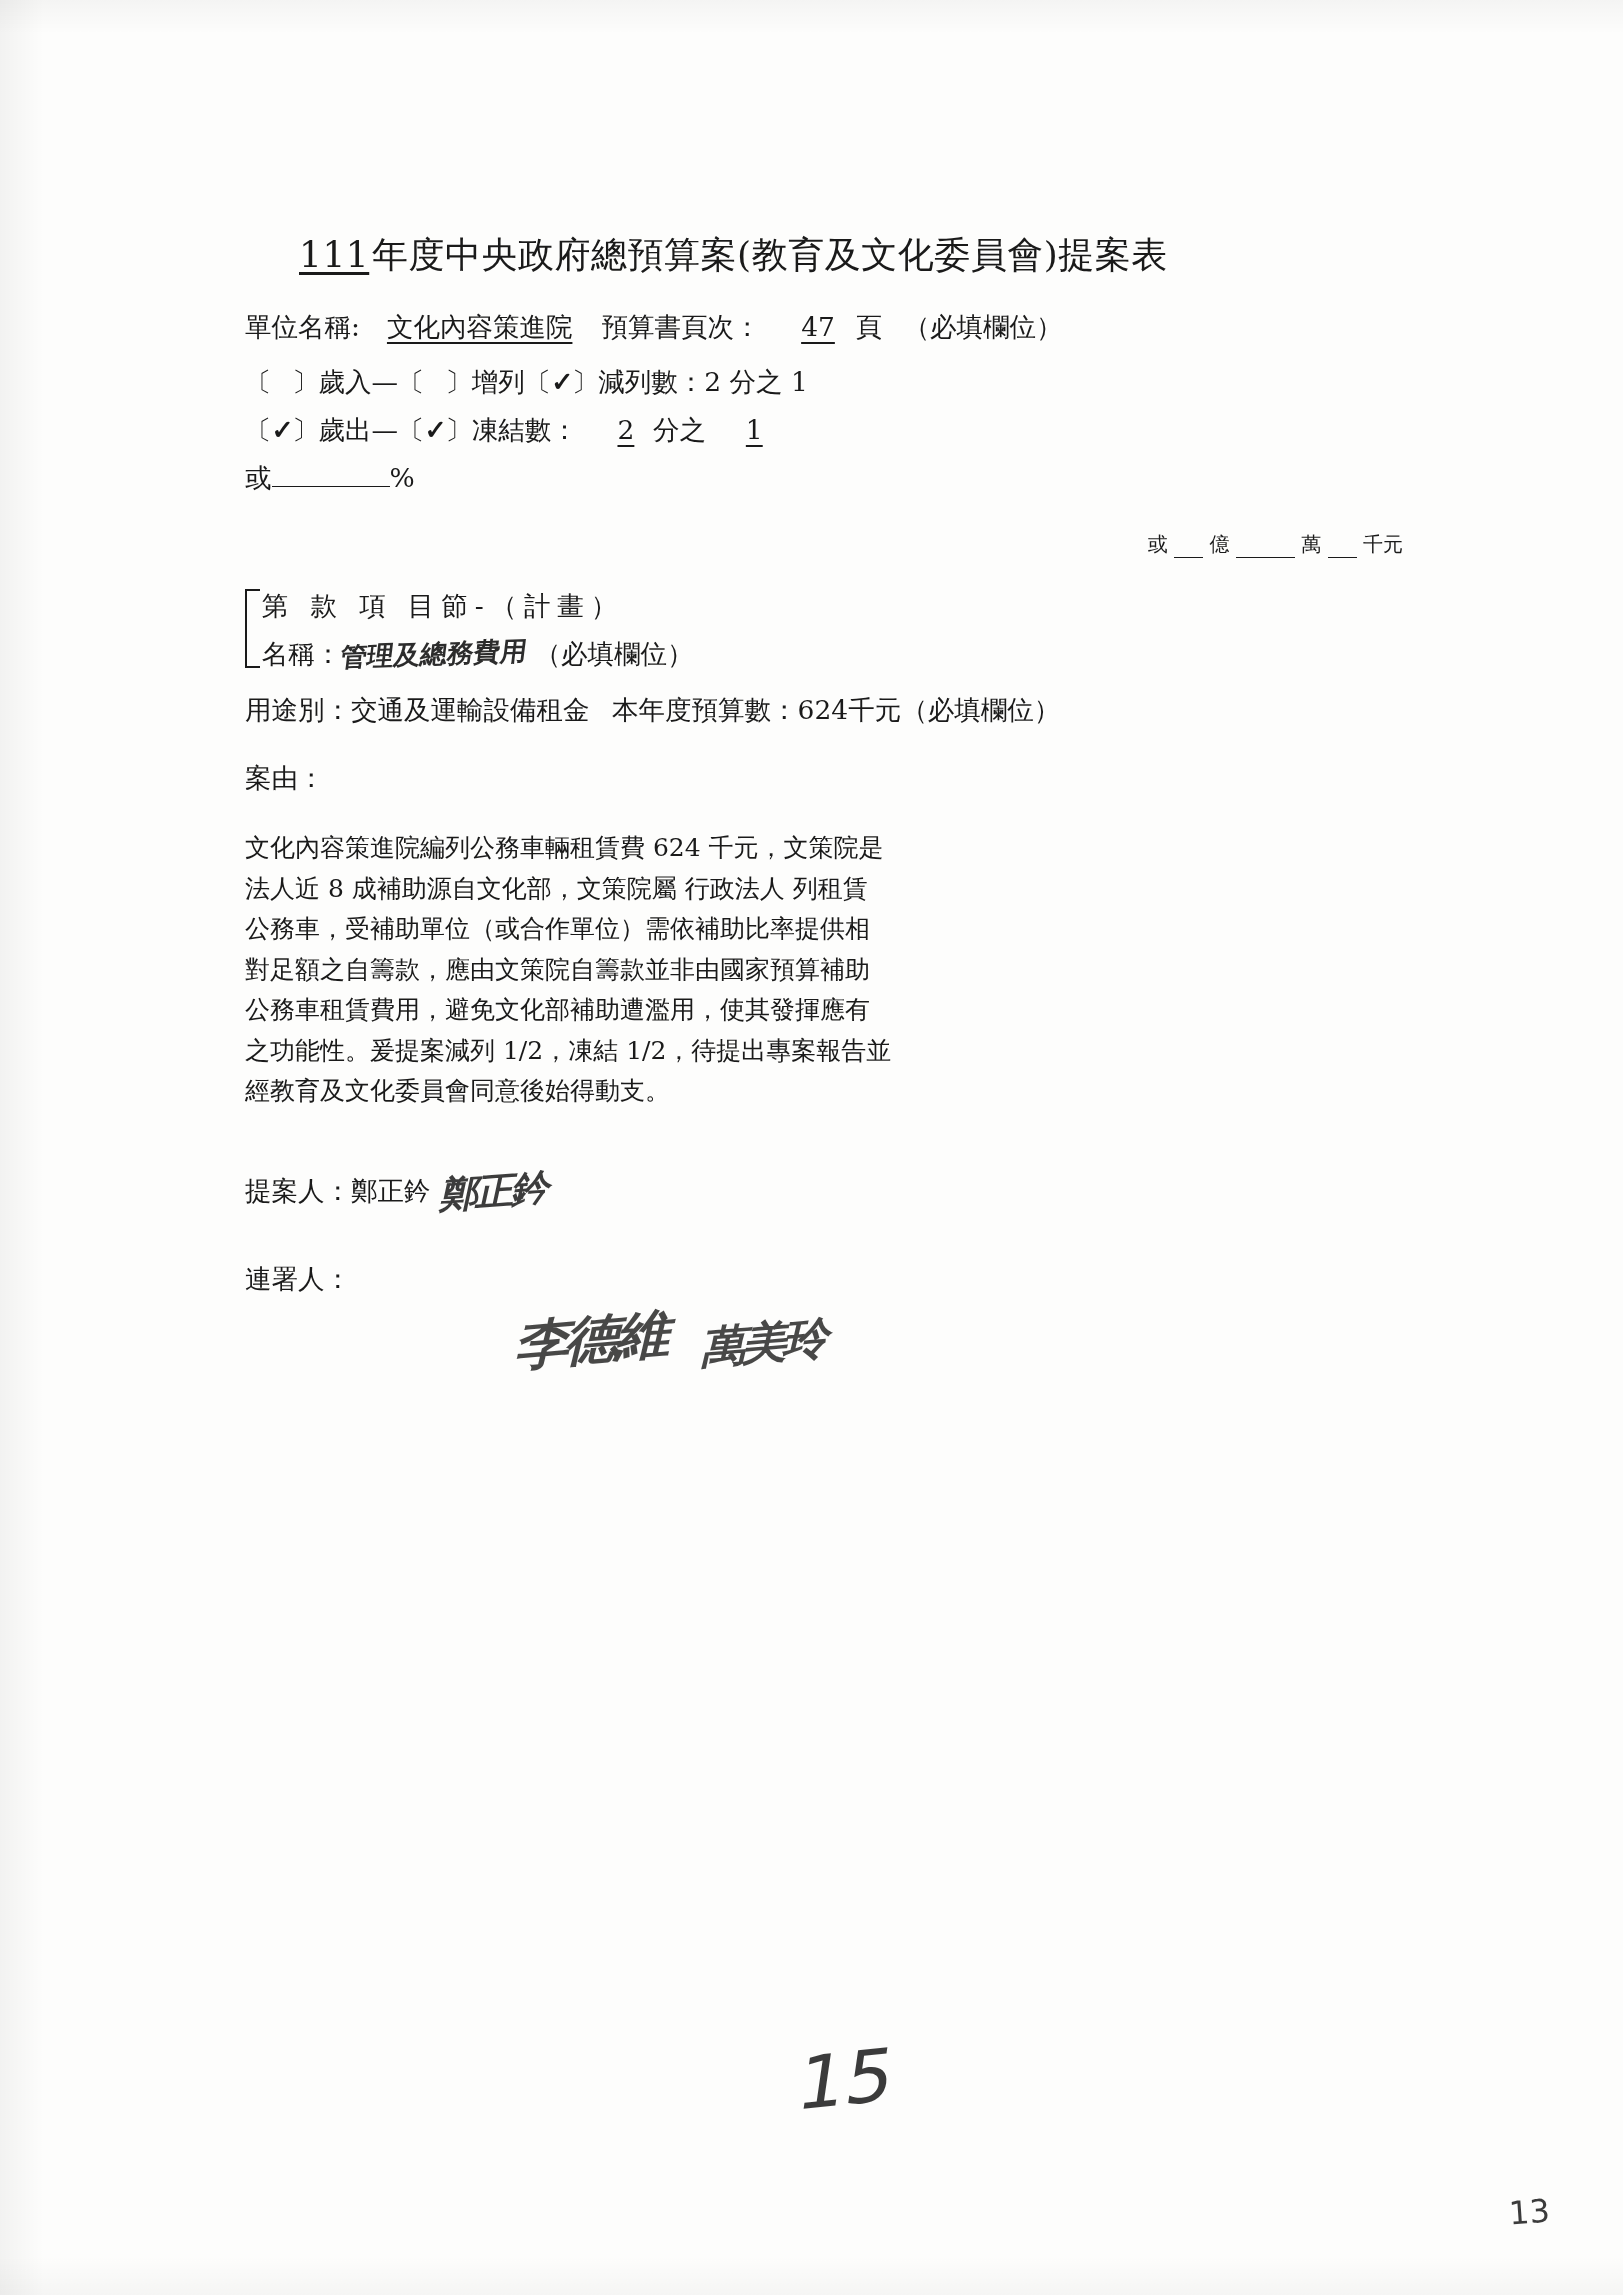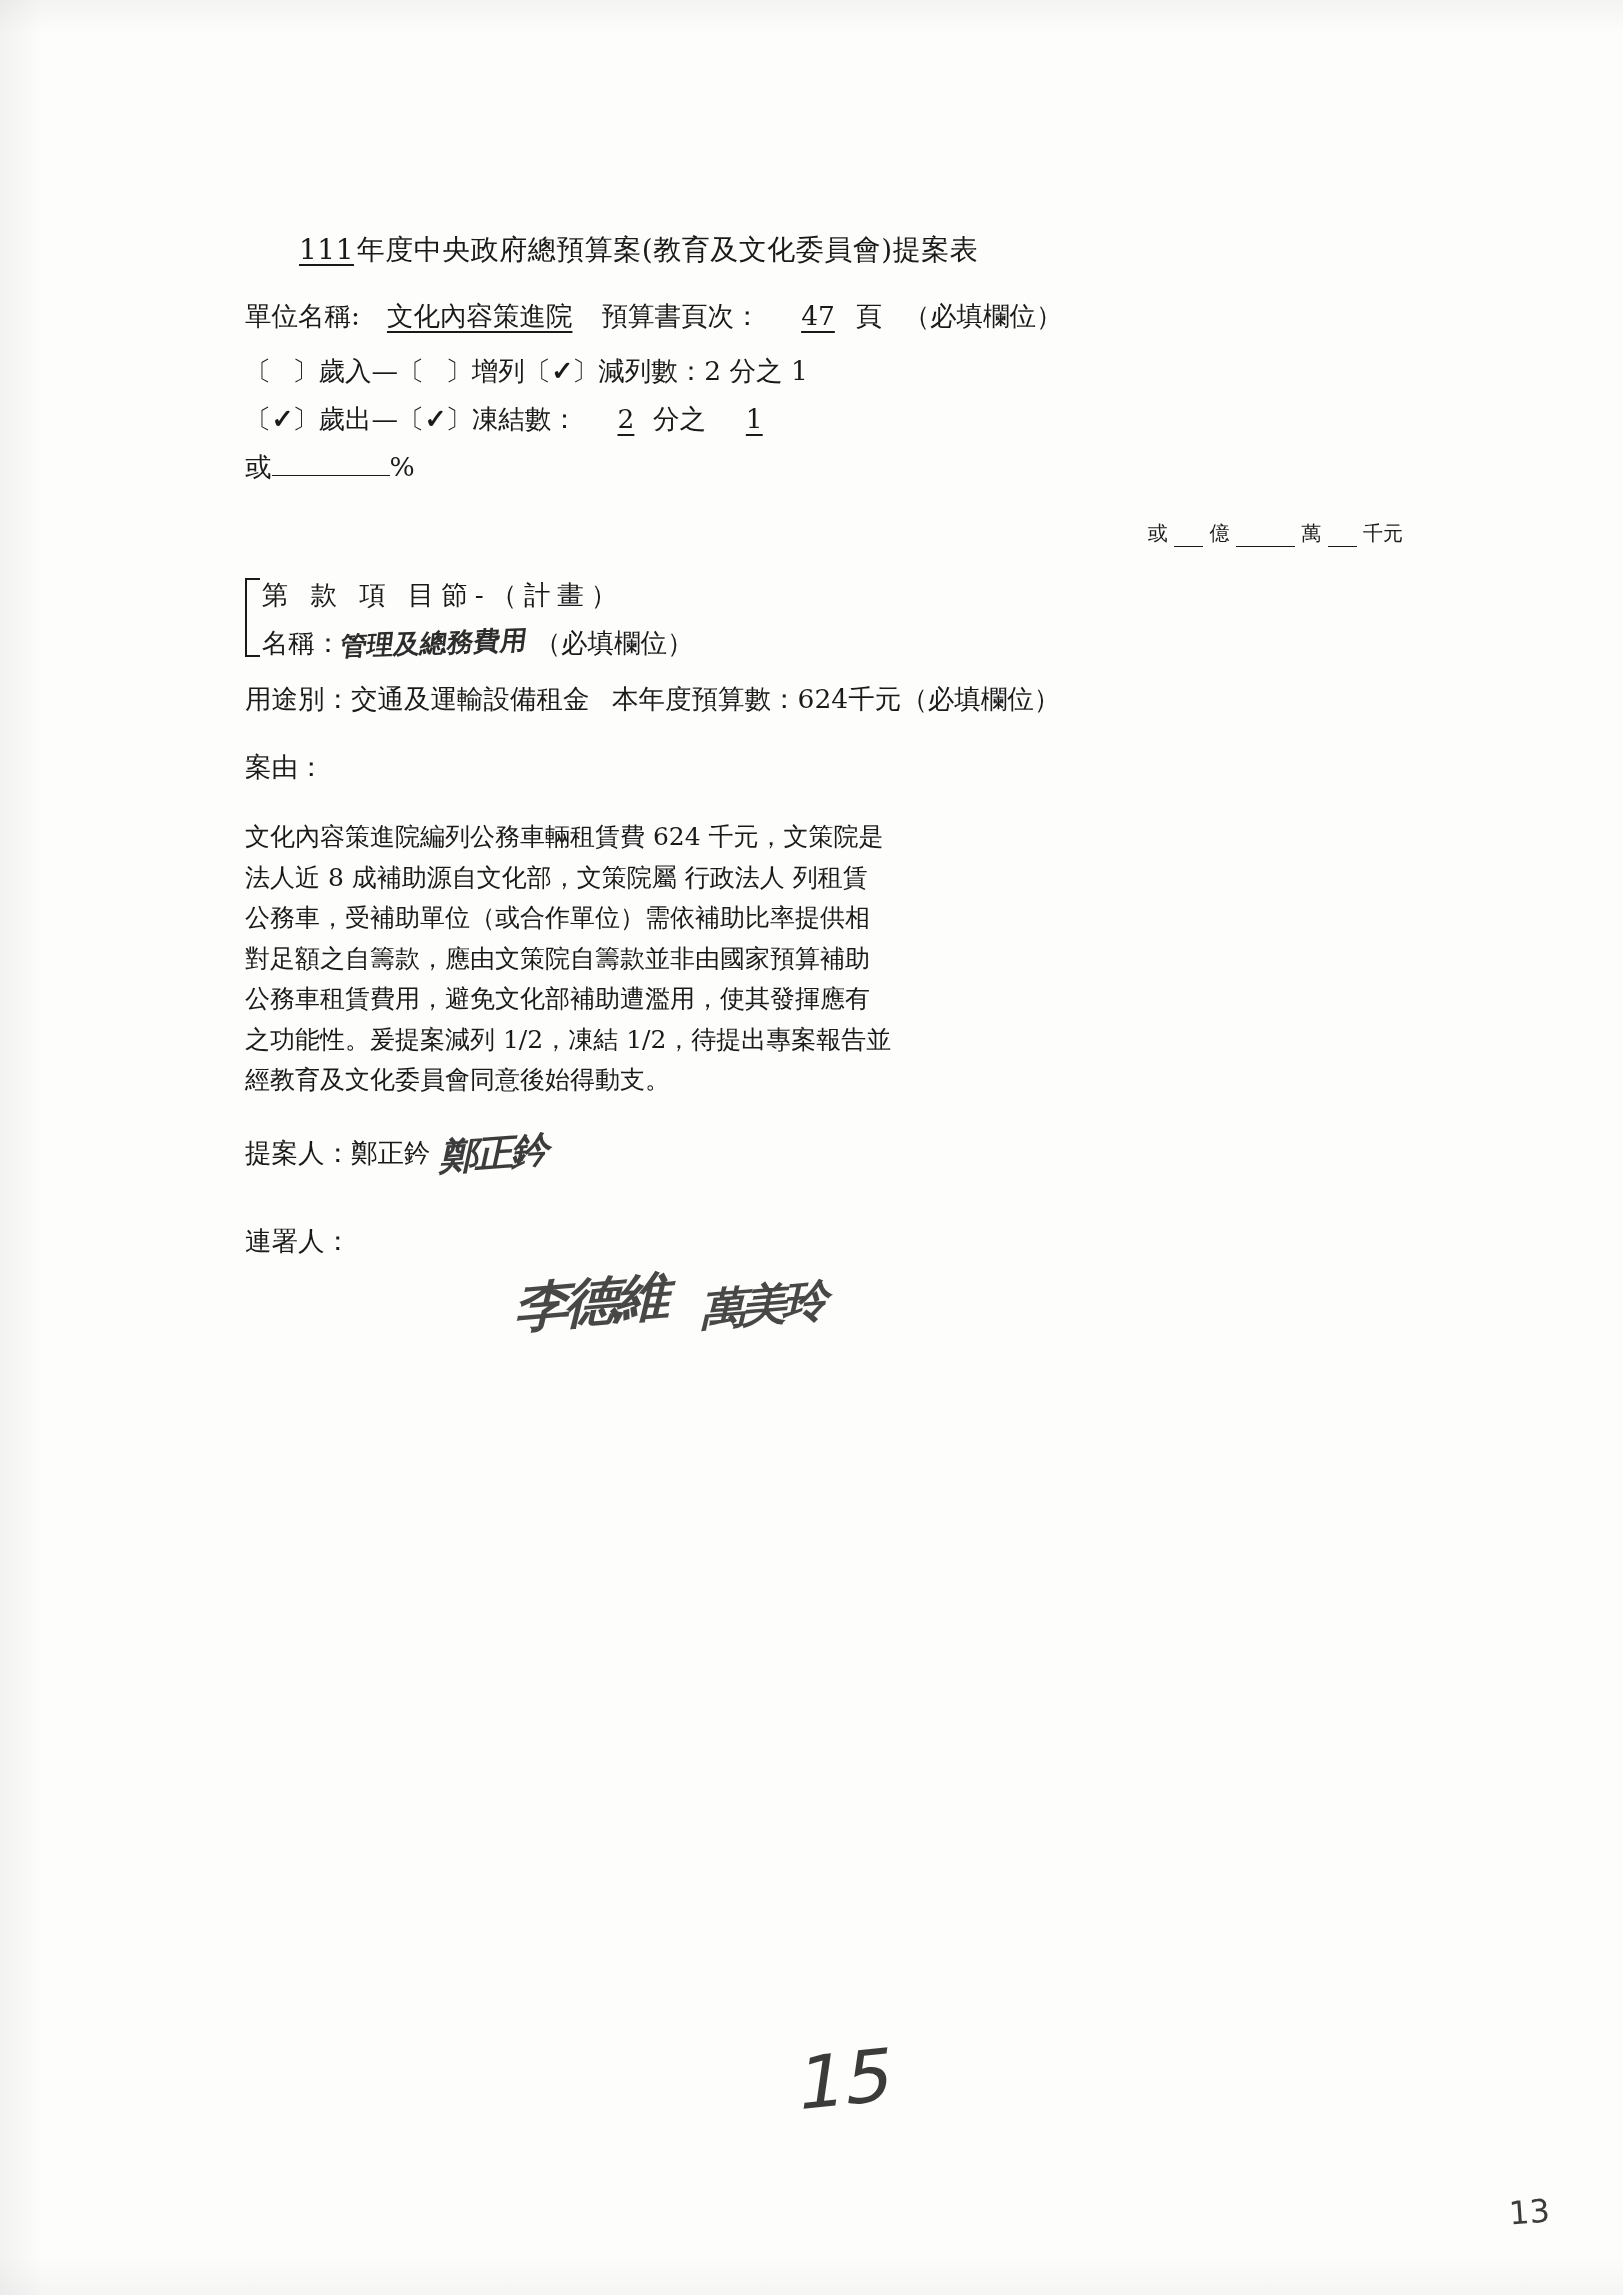--- a/index.html
+++ b/index.html
@@ -44,21 +44,21 @@
     position: absolute;
     left: 245px;
     top: 231px;
     width: 1187px;
   }
 
   
   .title-row {
     display: flex;
     align-items: baseline;
-    font-size: 28px;
+    font-size: 36px;
     letter-spacing: 0.5px;
     margin-left: 54px;
   }
   .title-year {
     text-decoration: underline;
     text-underline-offset: 4.9px;
     font-family: "DejaVu Serif", serif;
     padding-right: 2.9px;
   }
   .title-main { white-space: nowrap; }
@@ -140,21 +140,21 @@
   
   .body-para {
     margin-top: 31px;
     font-size: 25px;
     line-height: 1.62;
     text-align: justify;
   }
   .body-para p { margin: 0; }
 
   
-  .sig-block { margin-top: 27px; font-size: 26.5px; }
+  .sig-block { margin-top: 54px; font-size: 26.5px; }
   .sig-row { display: flex; align-items: center; }
   .sig-scribble {
     font-family: "DejaVu Sans", sans-serif;
     font-size: 38px;
     transform: skewX(-16deg) rotate(-4deg);
     opacity: 0.85;
     margin-left: 12.8px;
     letter-spacing: -2.9px;
   }
   .sig-scribble-2 {

